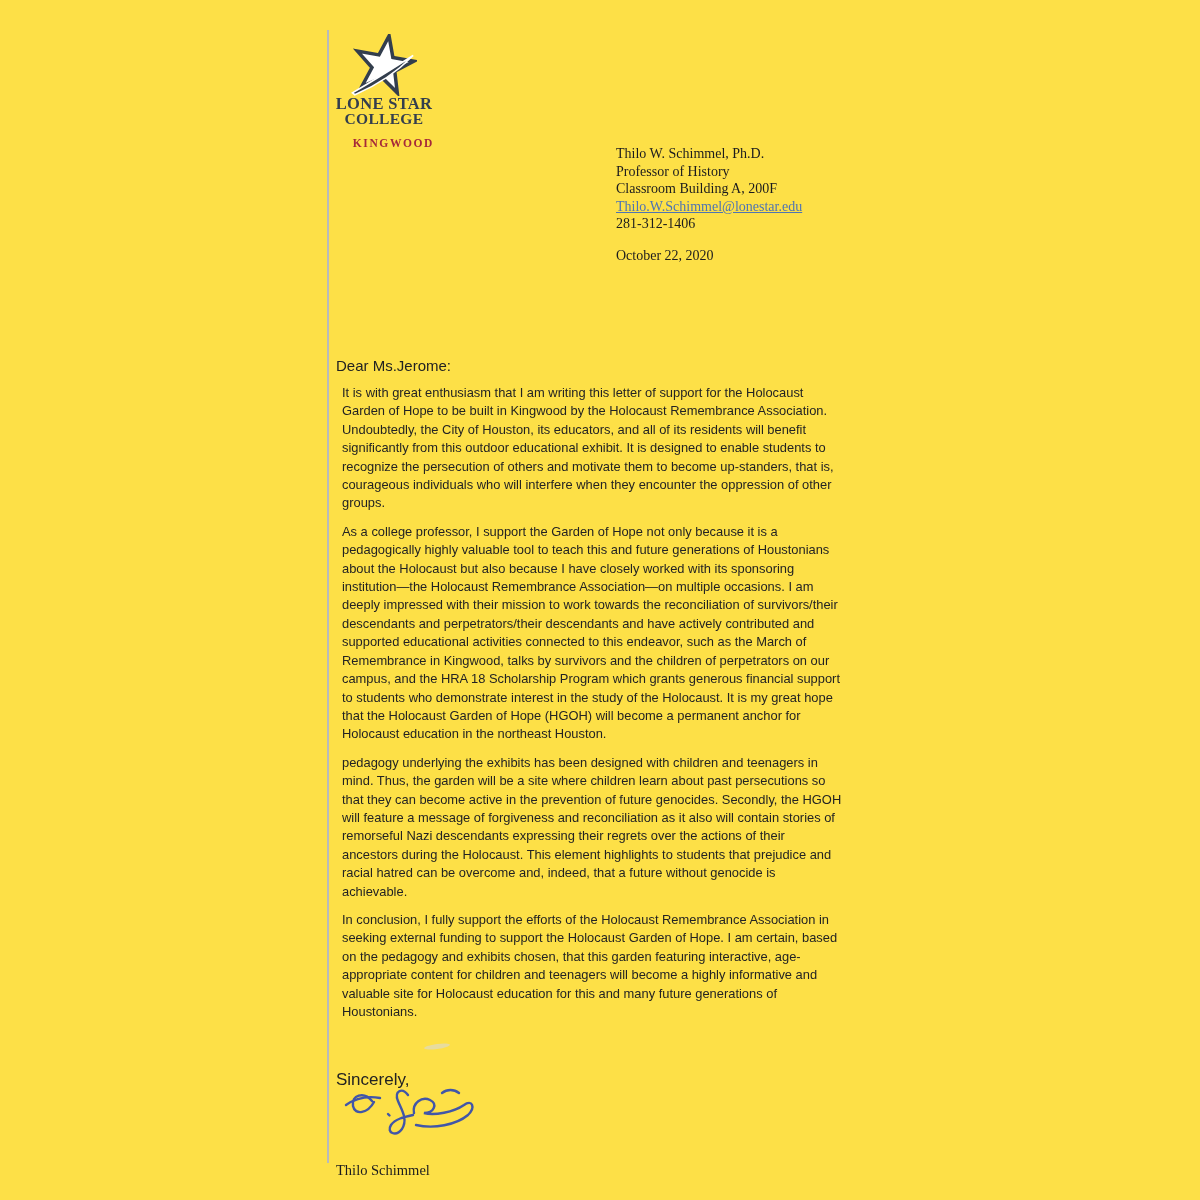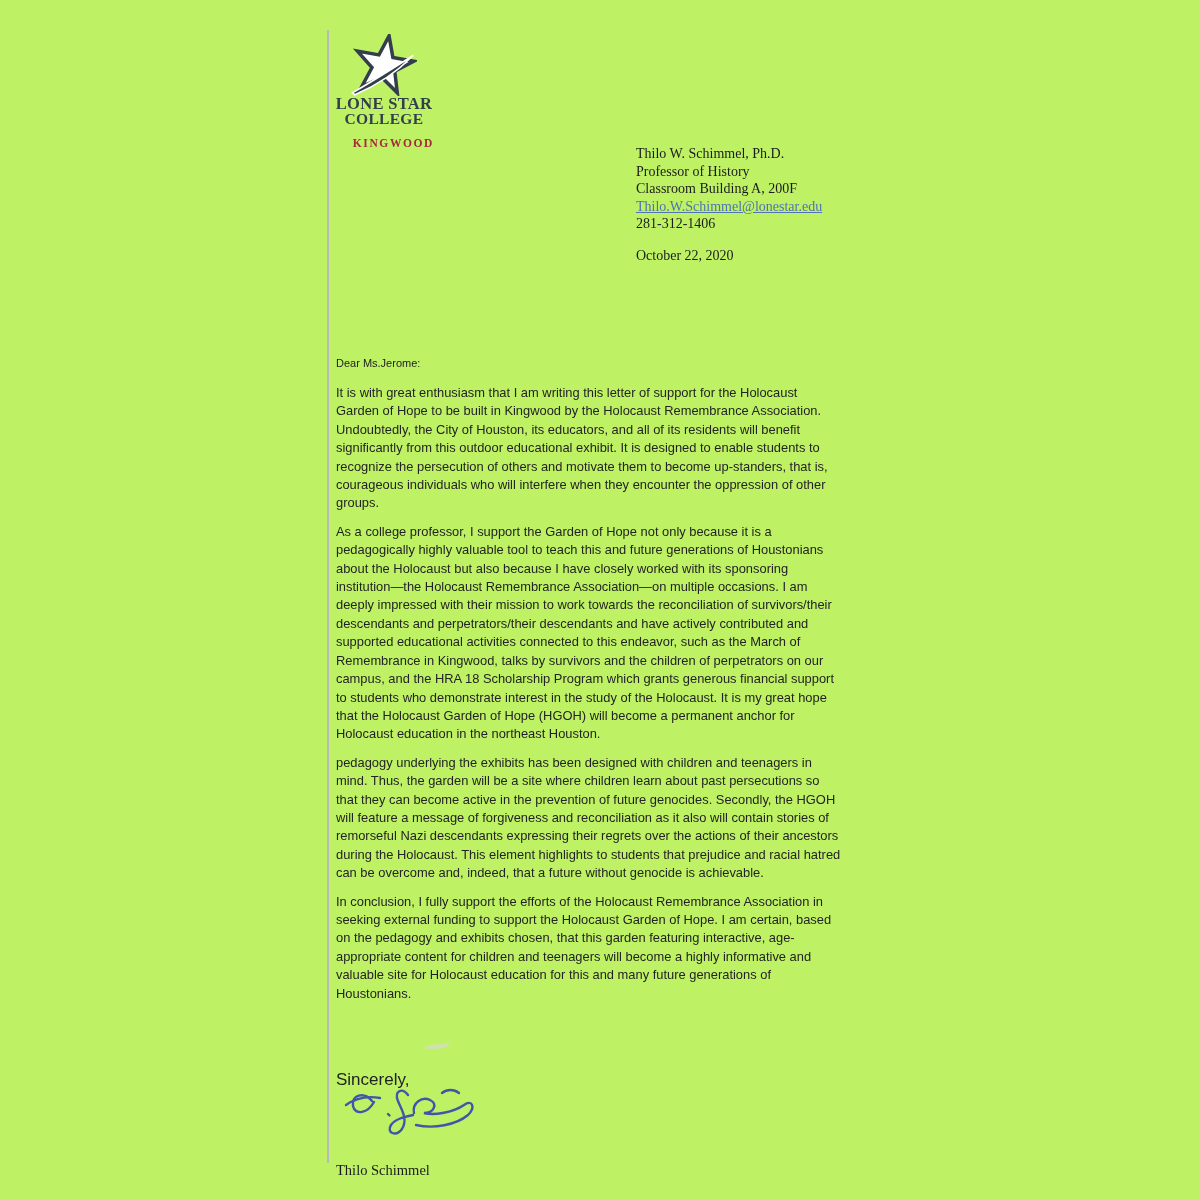--- a/index.html
+++ b/index.html
@@ -1,36 +1,36 @@
 <!DOCTYPE html>
 <html><head>
 <meta charset="utf-8">
 <style>
   html,body{margin:0;padding:0;background:#ffffff;}
   body{width:1200px;height:1200px;position:relative;font-family:"Liberation Sans",sans-serif;-webkit-font-smoothing:antialiased;}
-  .page{position:absolute;inset:0;background:#bef264;}
+  .page{position:absolute;inset:0;background:#fde047;}
   .page-edge{position:absolute;left:327px;top:30px;width:2px;height:1133px;background:#b9babc;}
 
   
   .logo{position:absolute;left:334px;top:34px;width:100px;text-align:center;}
   .logo svg{display:block;margin:0 auto;}
   .logo-line{font-family:"Liberation Serif",serif;color:#333e4d;font-weight:700;font-size:16.5px;line-height:15px;letter-spacing:.3px;text-transform:uppercase;white-space:nowrap;}
   .logo-line2{font-size:15.5px;}
   .logo-campus{font-family:"Liberation Serif",serif;color:#a5293a;font-weight:700;font-size:11.5px;line-height:15px;letter-spacing:1.6px;text-transform:uppercase;margin-top:10px;text-align:right;}
 
   
-  .sender{position:absolute;left:636px;top:145px;font-family:"Liberation Serif",serif;font-size:14px;line-height:17.5px;color:#1c1c1e;}
+  .sender{position:absolute;left:616px;top:145px;font-family:"Liberation Serif",serif;font-size:14px;line-height:17.5px;color:#1c1c1e;}
   .sender a{color:#4f74b3;text-decoration:underline;}
   .date-line{margin-top:14px;}
 
   
   .recipient{position:absolute;left:336px;top:272px;font-size:13.4px;line-height:19px;color:#222;}
-  .salutation{position:absolute;left:336px;top:357px;font-size:11px;color:#222;}
+  .salutation{position:absolute;left:336px;top:357px;font-size:15px;color:#222;}
   .letter-body{position:absolute;left:336px;top:384px;width:507px;font-size:12.9px;line-height:18.4px;color:#232323;text-align:left;}
-  .letter-body p{margin:0 0 10px 0;}
+  .letter-body p{margin:0 0 10px 6px;}
   .letter-body p.cont{margin-top:3px;}
 
   .closing{position:absolute;left:336px;top:1070px;font-size:17px;color:#222;text-align:center;}
   .signature{position:absolute;left:342px;top:1086px;}
   .signed-name{position:absolute;left:336px;top:1162px;font-family:"Liberation Serif",serif;font-size:14.5px;color:#1c1c1e;}
 
   .smudge{position:absolute;left:424px;top:1044px;width:26px;height:5px;background:#d9d9d9;border-radius:50%;transform:rotate(-8deg);opacity:.6;}
 </style>
 </head>
 <body>

